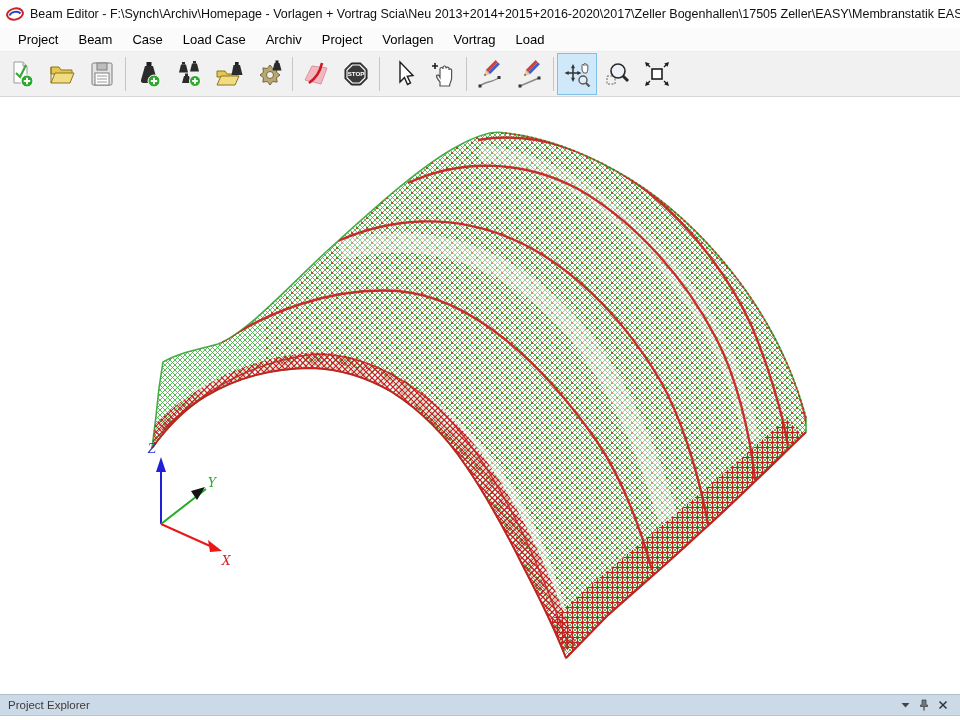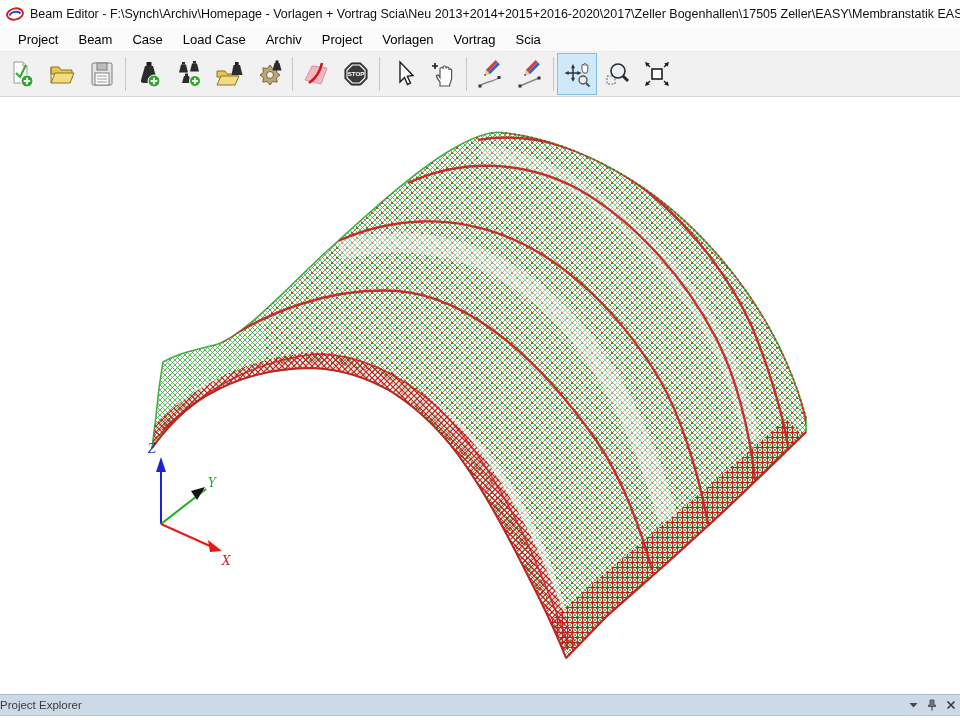--- a/index.html
+++ b/index.html
@@ -15,21 +15,21 @@
 
   .toolbar{position:absolute;top:52px;left:0;width:960px;height:45px;background:#f1f1f1;border-bottom:1px solid #d6d6d6;display:flex;align-items:center;padding-left:2px;box-sizing:border-box;}
   .tbtn{width:40px;height:42px;display:flex;align-items:center;justify-content:center;box-sizing:border-box;}
   .tbtn.active{background:#cfe9fb;border:1px solid #7fc0e8;}
   .tsep{width:1px;height:34px;background:#c6c6c6;margin:0 3px;flex:0 0 auto;}
 
   .viewport{position:absolute;top:97px;left:0;width:960px;height:597px;background:#fff;}
 
   .explorer{position:absolute;top:694px;left:0;width:960px;height:26px;}
   .explorer .topline{height:1px;background:#aebecd;}
-  .explorer .bar{height:21px;background:#ccd9e7;display:flex;align-items:center;padding:0 0;box-sizing:border-box;border-bottom:1px solid #b6c6d6;}
+  .explorer .bar{height:21px;background:#ccd9e7;display:flex;align-items:center;padding:0 8px;box-sizing:border-box;border-bottom:1px solid #b6c6d6;}
   .explorer .bar .etitle{font-size:11.5px;color:#3c3c3c;flex:1;}
   .explorer .bar .eicons{display:flex;align-items:center;gap:9px;margin-right:4px;}
   .explorer .white{height:3px;background:#fff;}
 </style>
 </head>
 <body>
 
 <div class="window">
 
   <div class="titlebar">
@@ -42,21 +42,21 @@
 
   <div class="menubar">
     <span class="mitem">Project</span>
     <span class="mitem">Beam</span>
     <span class="mitem">Case</span>
     <span class="mitem">Load Case</span>
     <span class="mitem">Archiv</span>
     <span class="mitem">Project</span>
     <span class="mitem">Vorlagen</span>
     <span class="mitem">Vortrag</span>
-    <span class="mitem">Scia</span>
+    <span class="mitem">Load</span>
   </div>
 
   <div class="toolbar">
 
     <div class="tbtn" title="new-project">
       <svg width="30" height="30" viewBox="0 0 30 30">
         <path d="M7,3 h9 l4,4 v17 h-13 z" fill="#fff" stroke="#9a9a9a"></path>
         <path d="M16,3 v4 h4" fill="#ececec" stroke="#9a9a9a"></path>
         <path d="M9,14 l4,4 L19,6" stroke="#3aa83a" stroke-width="2.2" fill="none"></path>
         <circle cx="20" cy="22" r="6" fill="#2fa82f" stroke="#fff"></circle>

